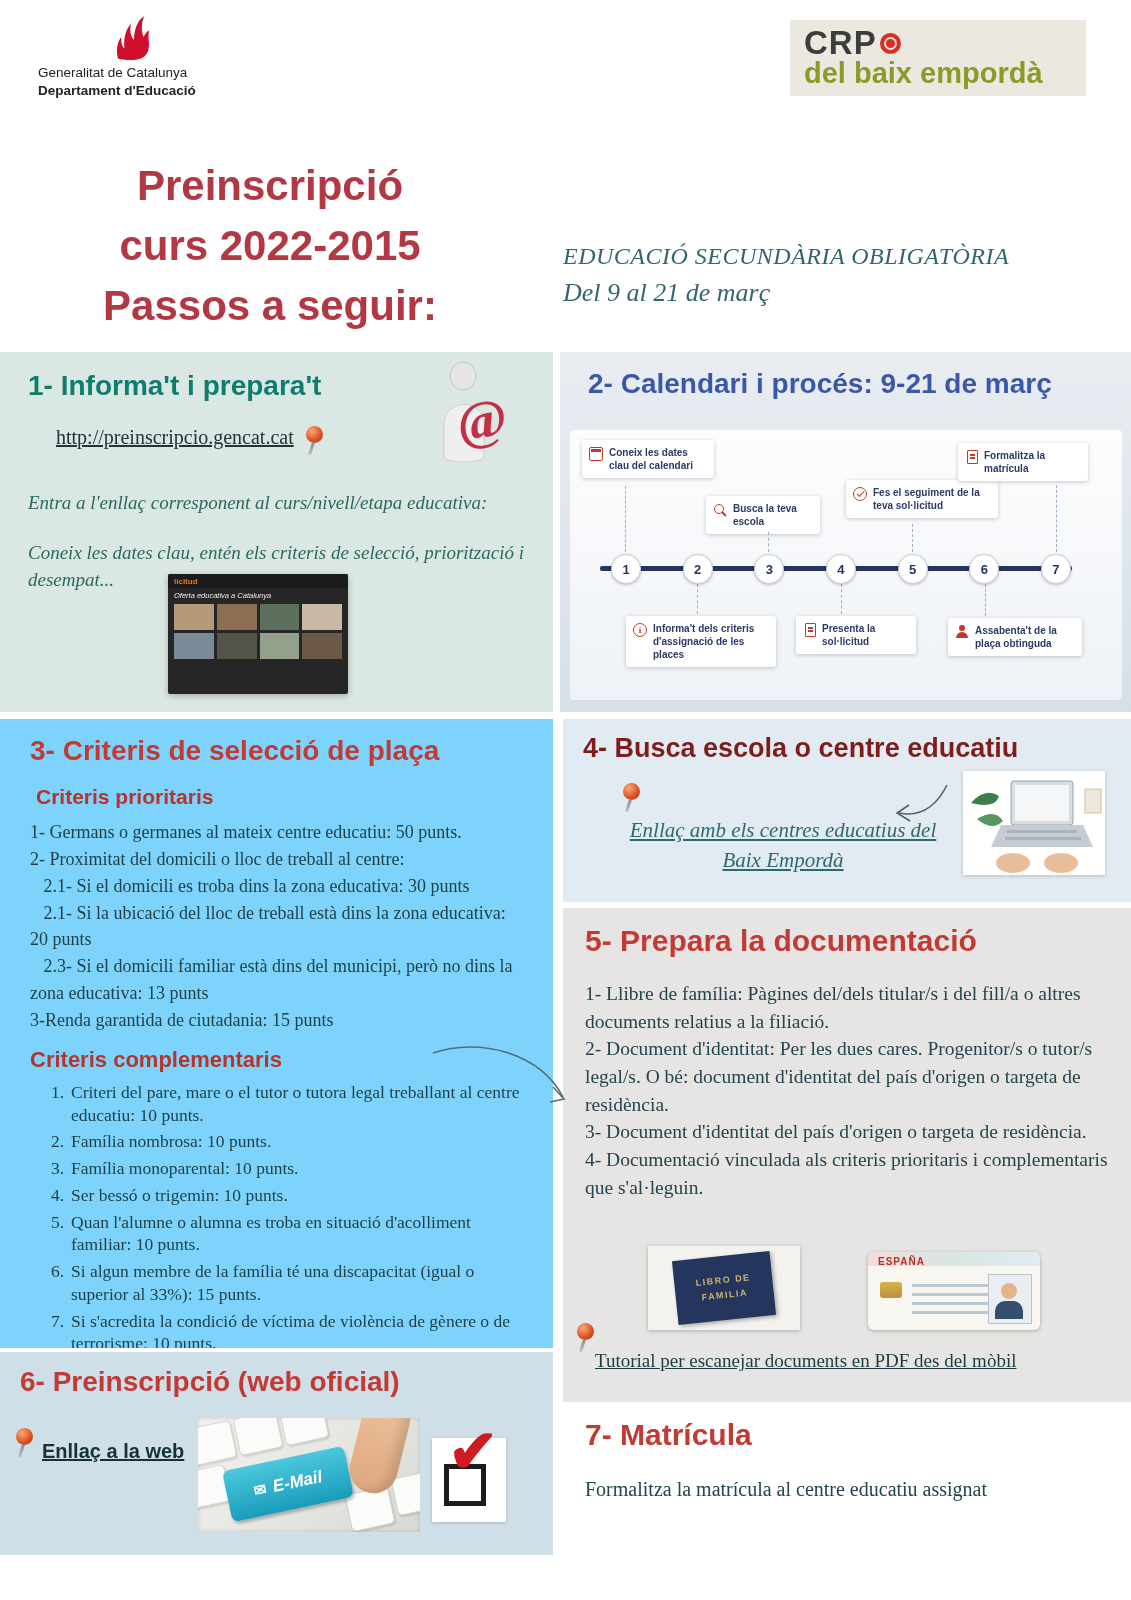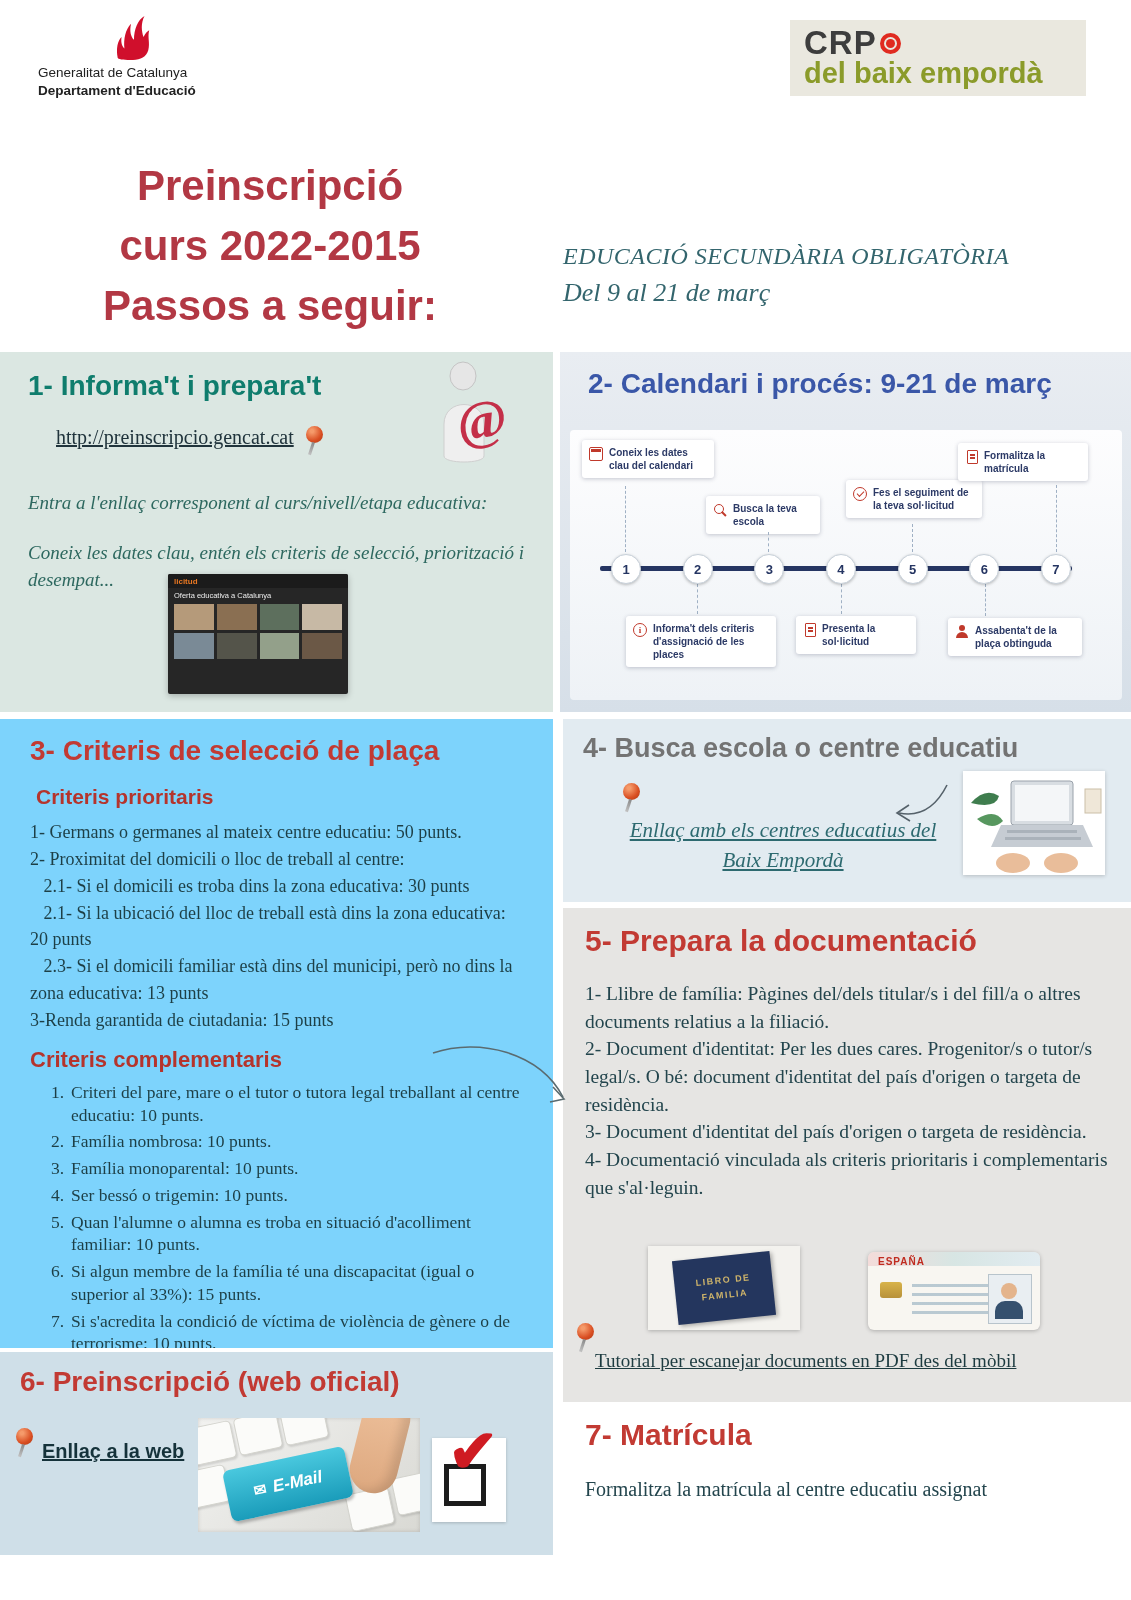--- a/index.html
+++ b/index.html
@@ -43,21 +43,21 @@
   .s1-linkrow{position:absolute;left:16px;top:74px;display:flex;align-items:flex-start;gap:10px;margin-left:40px;}
   .s1-link{font-family:"Liberation Serif",serif;font-size:20px;color:#20343c;text-decoration:underline;}
   .s1-para{position:absolute;left:28px;font-family:"Liberation Serif",serif;font-style:italic;
            color:#2d685f;font-size:19px;line-height:1.4;}
   .p1{top:138px;width:505px;}
   .p2{top:188px;width:522px;}
   .webshot{position:absolute;left:168px;top:222px;width:180px;height:120px;background:#262626;
            border-radius:2px;overflow:hidden;box-shadow:0 2px 6px rgba(0,0,0,.25);}
   .ws-top{height:14px;background:#1b1b1b;display:flex;align-items:center;padding-left:6px;}
   .ws-brand{color:#e87722;font-size:8px;font-weight:700;}
-  .ws-caption{color:#eeeeee;font-size:7.5px;padding:3px 6px 1px;}
+  .ws-caption{color:#eeeeee;font-size:7.5px;padding:3px 6px 1px;font-style:italic;}
   .ws-grid{display:grid;grid-template-columns:repeat(4,1fr);gap:3px;padding:3px 6px;}
   .ws-grid span{height:26px;display:block;}
   .t1{background:#b59a7a;} .t2{background:#8a6f52;} .t3{background:#5d6f5d;} .t4{background:#c7b9a5;}
   .t5{background:#7a8a96;} .t6{background:#54544a;} .t7{background:#93a08a;} .t8{background:#6b5846;}
 
   
   .s2{left:560px;top:352px;width:571px;height:360px;background:linear-gradient(180deg,#e9edf2,#d6dfe8);
       padding:16px;box-sizing:border-box;}
   .h-blue{color:#3a57a8;font-size:28px;font-weight:700;margin-left:12px;}
   .timeline{position:absolute;left:10px;top:78px;width:552px;height:270px;
@@ -65,21 +65,21 @@
   .tl-line{position:absolute;left:30px;top:136px;width:472px;height:5px;background:#253562;border-radius:2px;}
   .tl-circles{position:absolute;left:41px;top:124px;width:460px;display:flex;justify-content:space-between;}
   .tl-circle{width:28px;height:28px;border-radius:50%;background:#fff;border:1px solid #c8d1da;
              box-shadow:0 1px 3px rgba(0,0,0,.25);display:flex;align-items:center;justify-content:center;
              font-size:13px;font-weight:700;color:#253562;}
   .co{position:absolute;background:#fff;border-radius:3px;box-shadow:0 1px 4px rgba(30,40,70,.25);
       padding:6px 7px;display:flex;gap:6px;align-items:flex-start;font-size:10px;font-weight:700;
       color:#2c3a66;line-height:1.3;box-sizing:border-box;}
   .co-t1{left:12px;top:10px;width:132px;}
   .co-t2{left:136px;top:66px;width:114px;}
-  .co-t3{left:276px;top:50px;width:136px;}
+  .co-t3{left:276px;top:50px;width:152px;}
   .co-t4{left:388px;top:13px;width:130px;}
   .co-b1{left:56px;top:186px;width:150px;}
   .co-b2{left:226px;top:186px;width:120px;}
   .co-b3{left:378px;top:188px;width:134px;}
   .dash{position:absolute;width:0;border-left:1.5px dashed #9fb0c4;}
   .d1{left:55px;top:56px;height:66px;}  .d2{left:198px;top:102px;height:20px;}
   .d3{left:342px;top:94px;height:28px;} .d4{left:486px;top:55px;height:67px;}
   .d5{left:127px;top:154px;height:30px;}.d6{left:271px;top:154px;height:30px;}
   .d7{left:415px;top:154px;height:32px;}
   .ico{flex:0 0 auto;width:14px;height:14px;position:relative;margin-top:1px;box-sizing:border-box;}
@@ -104,21 +104,21 @@
   .plist{font-family:"Liberation Serif",serif;font-size:18px;color:#1d3f46;line-height:1.45;}
   .pline{white-space:pre-wrap;margin-bottom:1px;}
   .clist{font-family:"Liberation Serif",serif;font-size:17.5px;color:#1d3f46;line-height:1.3;padding-left:12px;}
   .citem{display:flex;margin-bottom:4px;}
   .cnum{width:22px;flex:0 0 auto;text-align:right;margin-right:7px;}
   .ctxt{flex:1;}
   .arrow-a{position:absolute;left:425px;top:1035px;width:150px;height:90px;z-index:5;}
 
   
   .s4{left:563px;top:719px;width:568px;height:183px;background:#e2ebf1;padding:14px 20px;box-sizing:border-box;}
-  .h-teal2{color:#737373;font-size:27px;font-weight:700;}
+  .h-teal2{color:#7f1d1d;font-size:27px;font-weight:700;}
   .pin4{position:absolute;left:58px;top:64px;}
   .s4-link{position:absolute;left:60px;top:96px;width:320px;text-align:center;display:block;
            font-family:"Liberation Serif",serif;font-style:italic;font-size:21px;color:#2d6a70;
            text-decoration:underline;line-height:1.45;}
   .arrow-b{position:absolute;left:330px;top:62px;width:60px;height:50px;}
   .laptop{position:absolute;right:26px;top:52px;width:142px;height:104px;background:#fff;
           box-shadow:0 1px 4px rgba(0,0,0,.2);}
 
   
   .s5{left:563px;top:908px;width:568px;height:494px;background:#e6e5e3;padding:16px 22px;box-sizing:border-box;}

